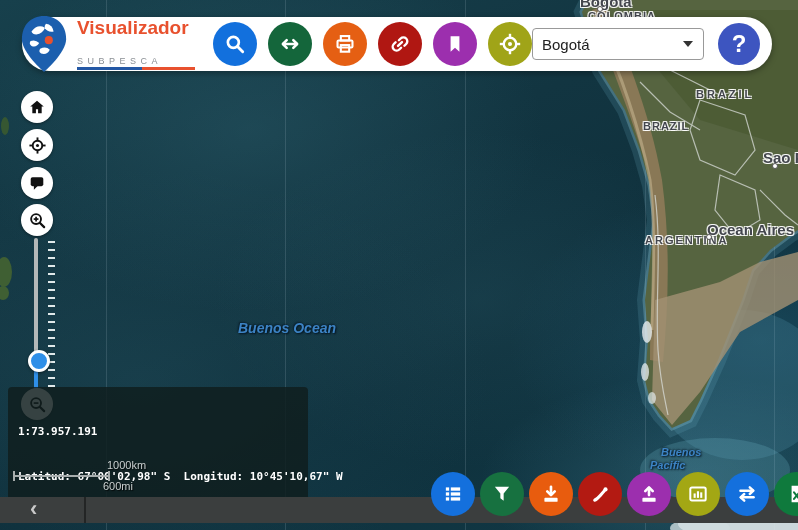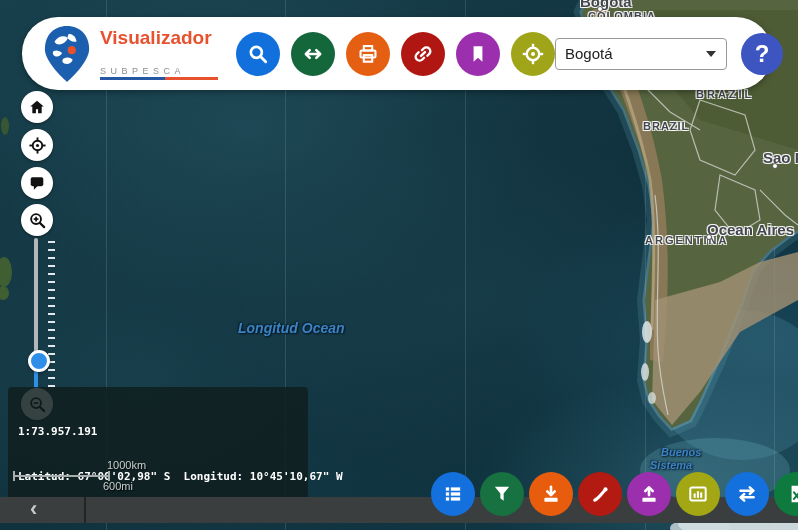--- a/index.html
+++ b/index.html
@@ -22,23 +22,23 @@
     text-shadow:-1px -1px 0 rgba(255,255,255,.85),1px -1px 0 rgba(255,255,255,.85),
                 -1px 1px 0 rgba(255,255,255,.85),1px 1px 0 rgba(255,255,255,.85);}
   .country{font-size:11px;}
   .city{font-size:15px;font-weight:bold;}
   .city-dot{position:absolute;width:6px;height:6px;border-radius:50%;
     background:#fff;border:1px solid #555;box-sizing:border-box;}
   .ocean-label{position:absolute;font-style:italic;font-weight:bold;color:#3c83c4;
     text-shadow:1px 1px 2px rgba(0,15,30,.95),-1px -1px 2px rgba(0,15,30,.6);white-space:nowrap;}
 
   
-  .header{position:absolute;left:22px;top:17px;width:750px;height:73px;background:#fff;
+  .header{position:absolute;left:22px;top:17px;width:750px;height:54px;background:#fff;
     border-radius:36px;box-shadow:0 2px 6px rgba(0,0,0,.35);display:flex;align-items:center;
-    padding:0 12px 0 20px;box-sizing:border-box;}
+    padding:0 12px 0 20px;box-sizing:border-box;justify-content:flex-end;}
   .logo{display:flex;align-items:center;gap:8px;margin-right:18px;}
   .logo-text{line-height:1;}
   .logo-line1{color:#e8512e;font-weight:bold;font-size:19px;}
   .logo-line2{color:#6d6d6d;font-size:19px;font-weight:bold;margin-top:1px;}
   .logo-sub{color:#8a8f94;font-size:9px;letter-spacing:4.5px;margin-top:20px;}
   .logo-underline{height:3px;margin-top:1px;width:118px;
     background:linear-gradient(to right,#2458a5 0 55%,#e8512e 55% 100%);}
   .tools{display:flex;gap:11px;align-items:center;}
   .tool-btn{width:44px;height:44px;border-radius:50%;border:none;display:flex;
     align-items:center;justify-content:center;cursor:pointer;padding:0;flex:0 0 auto;}
@@ -148,23 +148,23 @@
 
   <div class="map-label city" style="left:580px;top:-7px">Bogotá</div>
   <div class="city-dot" style="left:597px;top:6px"></div>
 
   <div class="map-label city" style="left:763px;top:149px">Sao P</div>
   <div class="city-dot" style="left:772px;top:163px"></div>
 
   <div class="map-label city" style="left:707px;top:221px">Ocean Aires</div>
   <div class="city-dot" style="left:706px;top:234px"></div>
 
-  <div class="ocean-label" style="left:238px;top:320px;font-size:14px">Longitud Ocean</div>
+  <div class="ocean-label" style="left:238px;top:320px;font-size:14px">Buenos Ocean</div>
   <div class="ocean-label" style="left:661px;top:446px;font-size:11px">Buenos</div>
-  <div class="ocean-label" style="left:650px;top:459px;font-size:11px">Sistema</div>
+  <div class="ocean-label" style="left:650px;top:459px;font-size:11px">Pacific</div>
 </div>
 
 <div class="header">
   <div class="logo">
     <svg width="50" height="60" viewBox="0 0 52 62">
       <path d="M26,2 C12,2 3,12 3,26 C3,40 26,60 26,60 C26,60 49,40 49,26 C49,12 40,2 26,2 Z" fill="#1c5fae"></path>
       <path d="M13,18 q6,-8 14,-4 q-2,6 -9,7 q-4,0 -5,-3 Z" fill="#fff"></path>
       <path d="M28,10 q7,1 8,8 q-6,1 -9,-3 q-1,-3 1,-5 Z" fill="#fff"></path>
       <path d="M12,28 q5,-2 9,2 q-3,5 -8,3 q-3,-2 -1,-5 Z" fill="#fff"></path>
       <path d="M22,36 q6,-3 10,1 q-3,6 -9,4 q-3,-2 -1,-5 Z" fill="#fff"></path>

